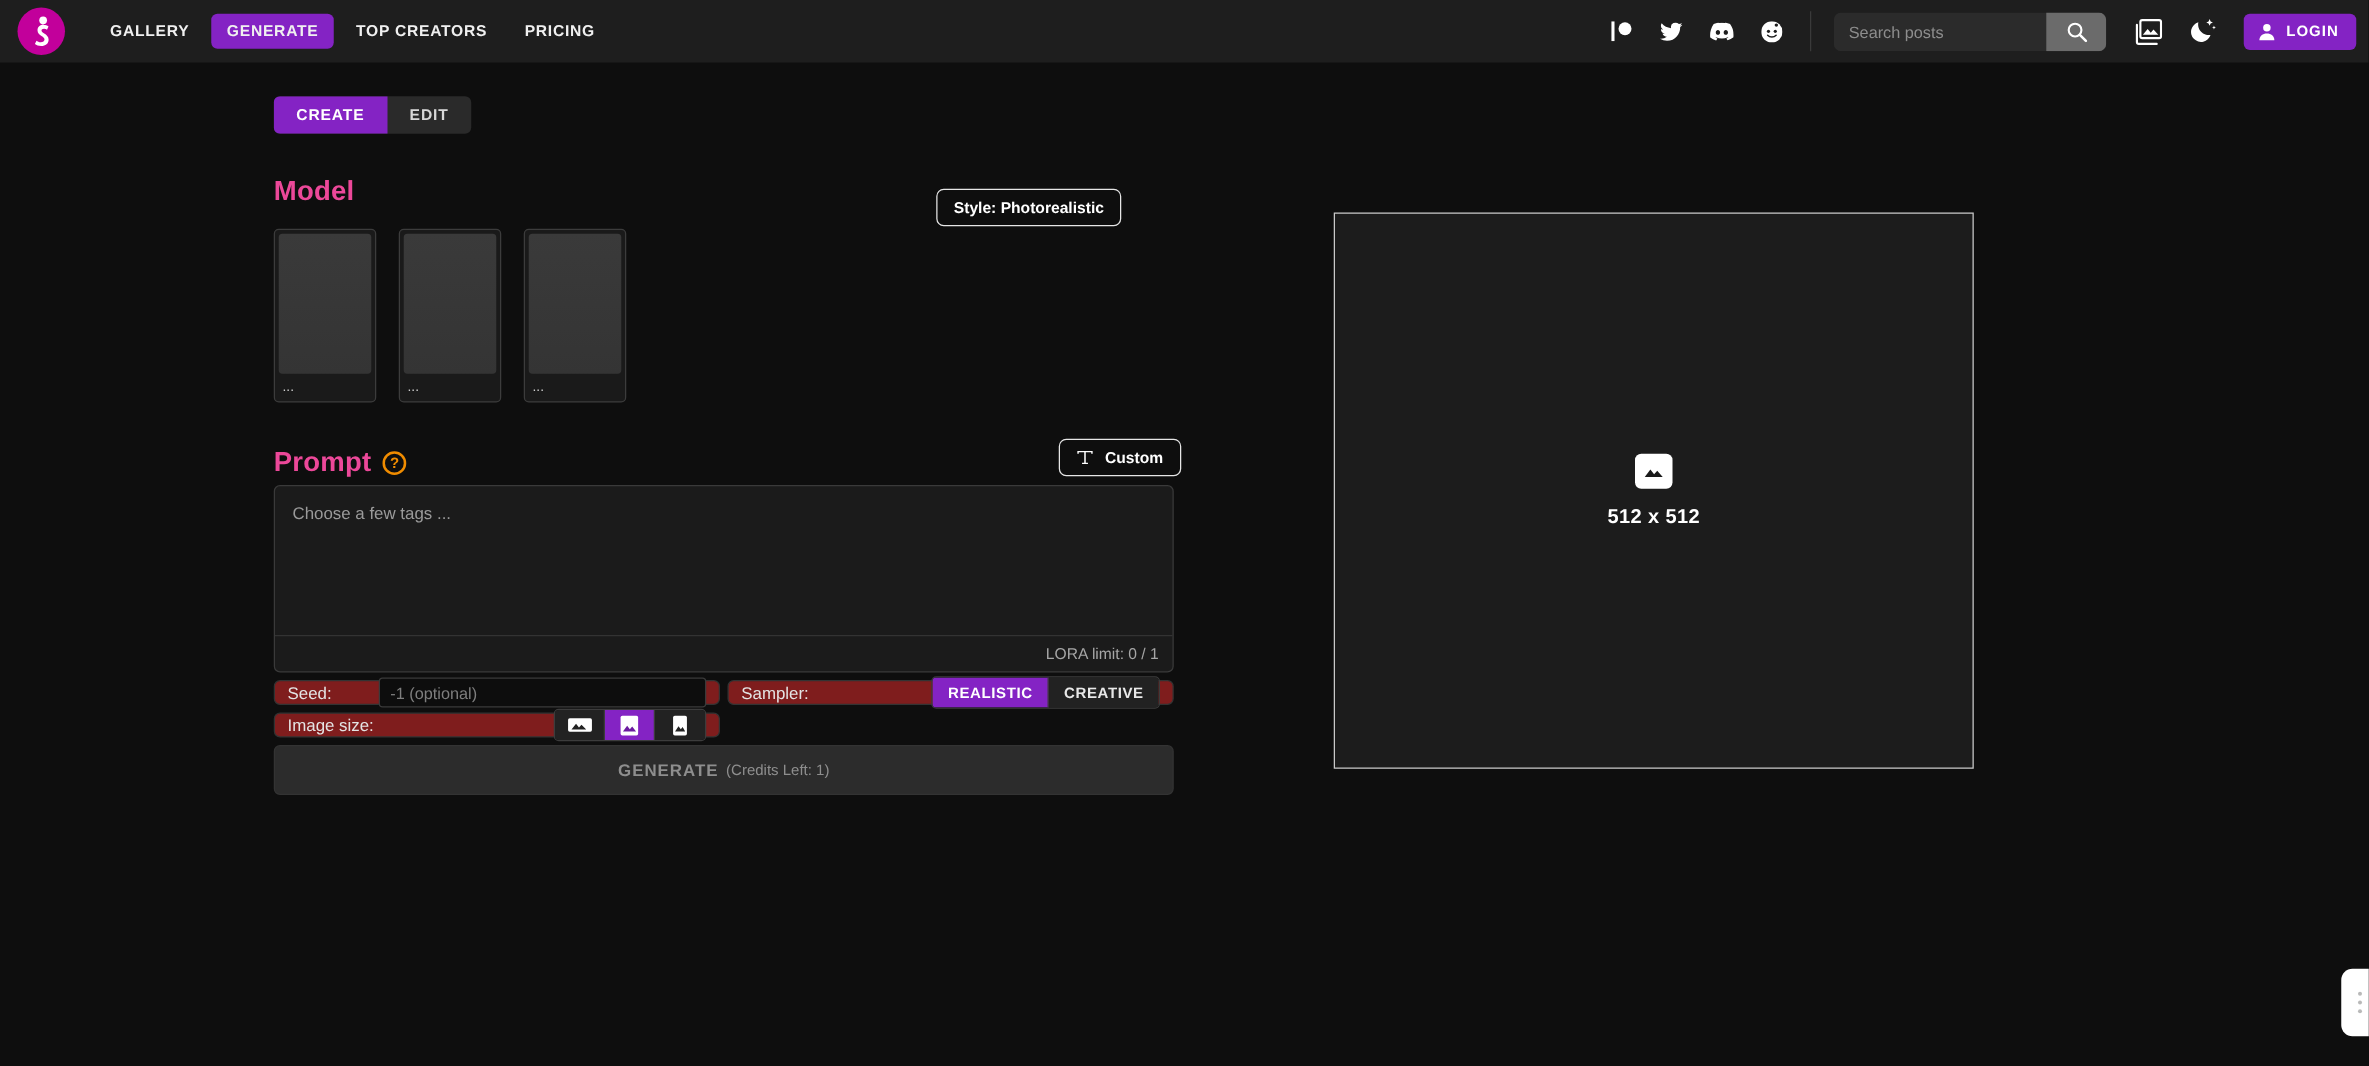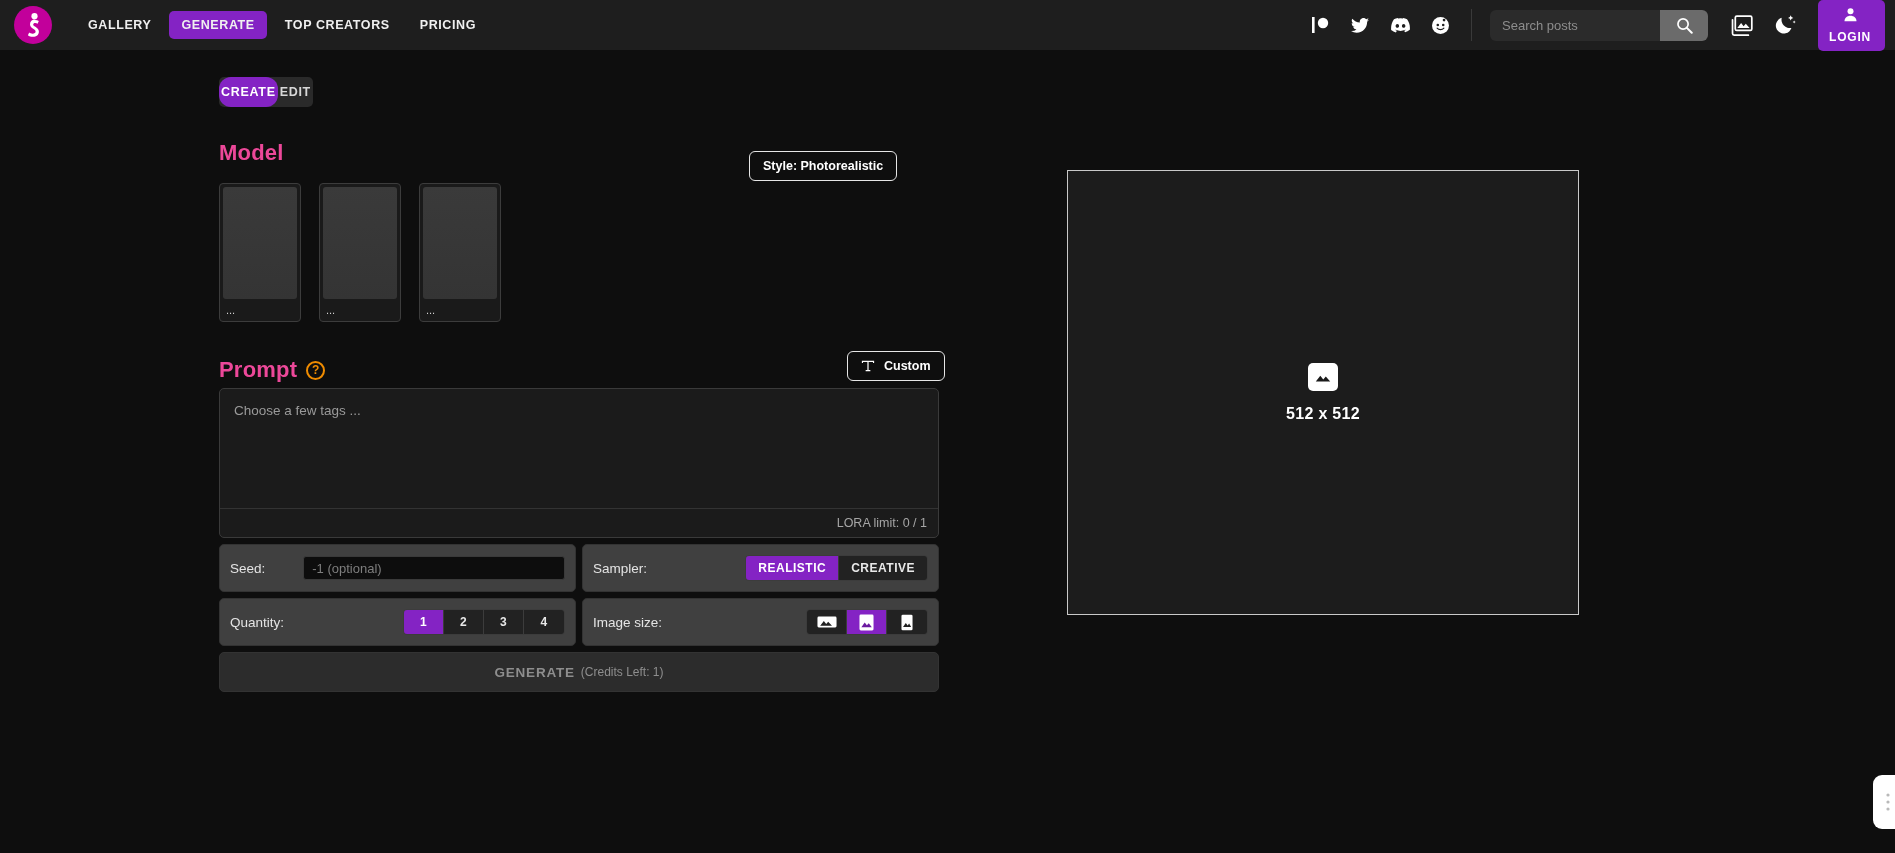--- a/index.html
+++ b/index.html
@@ -89,21 +89,20 @@
     margin-right: 10px;
   }
   .icon-btn svg { display: block; }
   .login-btn {
     display: flex; align-items: center; gap: 8px;
     background: #8423c4;
     border-radius: 5px;
     padding: 7px 14px 7px 11px;
     cursor: pointer;
     margin-left: 6px;
-    flex-direction: column;
   }
   .login-btn span {
     font-size: 12px; font-weight: bold; letter-spacing: .8px; color: #fff;
   }
 
   
   .page { position: relative; width: 1895px; height: 803px; }
 
   .left-col {
     position: absolute;
@@ -114,24 +113,23 @@
   
   .mode-tabs {
     display: inline-flex;
     border-radius: 5px;
     overflow: hidden;
     background: #2a2a2a;
     margin-bottom: 28px;
   }
   .mode-tab {
     font-size: 12.5px; font-weight: bold; letter-spacing: .7px;
-    padding: 8px 2px;
+    padding: 8px 18px;
     cursor: pointer;
     color: #d8d8d8;
-    border-radius: 12px;
   }
   .mode-tab.active { background: #8423c4; color: #fff; }
 
   .section-head {
     display: flex; align-items: center;
     height: 36px;
     position: relative;
   }
   .section-title {
     font-size: 22px; font-weight: bold; color: #ec4899;
@@ -240,24 +238,24 @@
   }
 
   
   .opt-grid {
     display: grid;
     grid-template-columns: 1fr 1fr;
     gap: 6px;
     margin-top: 6px;
   }
   .opt-box {
-    background: #404040;
+    background: #7f1d1d;
     border: 1px solid #333;
     border-radius: 5px;
-    height: 48px;
+    height: 20px;
     display: flex; align-items: center;
     padding: 0 10px;
   }
   .opt-label { font-size: 13.5px; color: #e4e4e4; }
   .seed-input {
     margin-left: 38px;
     flex: 1;
     height: 24px;
     background: #0d0d0d;
     border: 1px solid #3a3a3a;
@@ -486,29 +484,20 @@
       <div class="opt-box">
         <div class="opt-label">Sampler:</div>
         <div class="seg">
           <div class="seg-item active">REALISTIC</div>
           <div class="seg-item">CREATIVE</div>
         </div>
       </div>
     </div>
 
     <div class="opt-grid">
-      <div class="opt-box">
-        <div class="opt-label">Quantity:</div>
-        <div class="seg qty">
-          <div class="seg-item active">1</div>
-          <div class="seg-item">2</div>
-          <div class="seg-item">3</div>
-          <div class="seg-item">4</div>
-        </div>
-      </div>
       <div class="opt-box">
         <div class="opt-label">Image size:</div>
         <div class="seg size">
           <div class="seg-item">
             <svg width="20" height="14" viewBox="0 0 22 15">
               <rect x="0.5" y="1.5" width="21" height="12" rx="1.5" fill="#fff"></rect>
               <path d="M3.5 11.5l4-5 2.6 3.2 2.2-2.4 4.2 4.2z" fill="#222"></path>
             </svg>
           </div>
           <div class="seg-item active">

